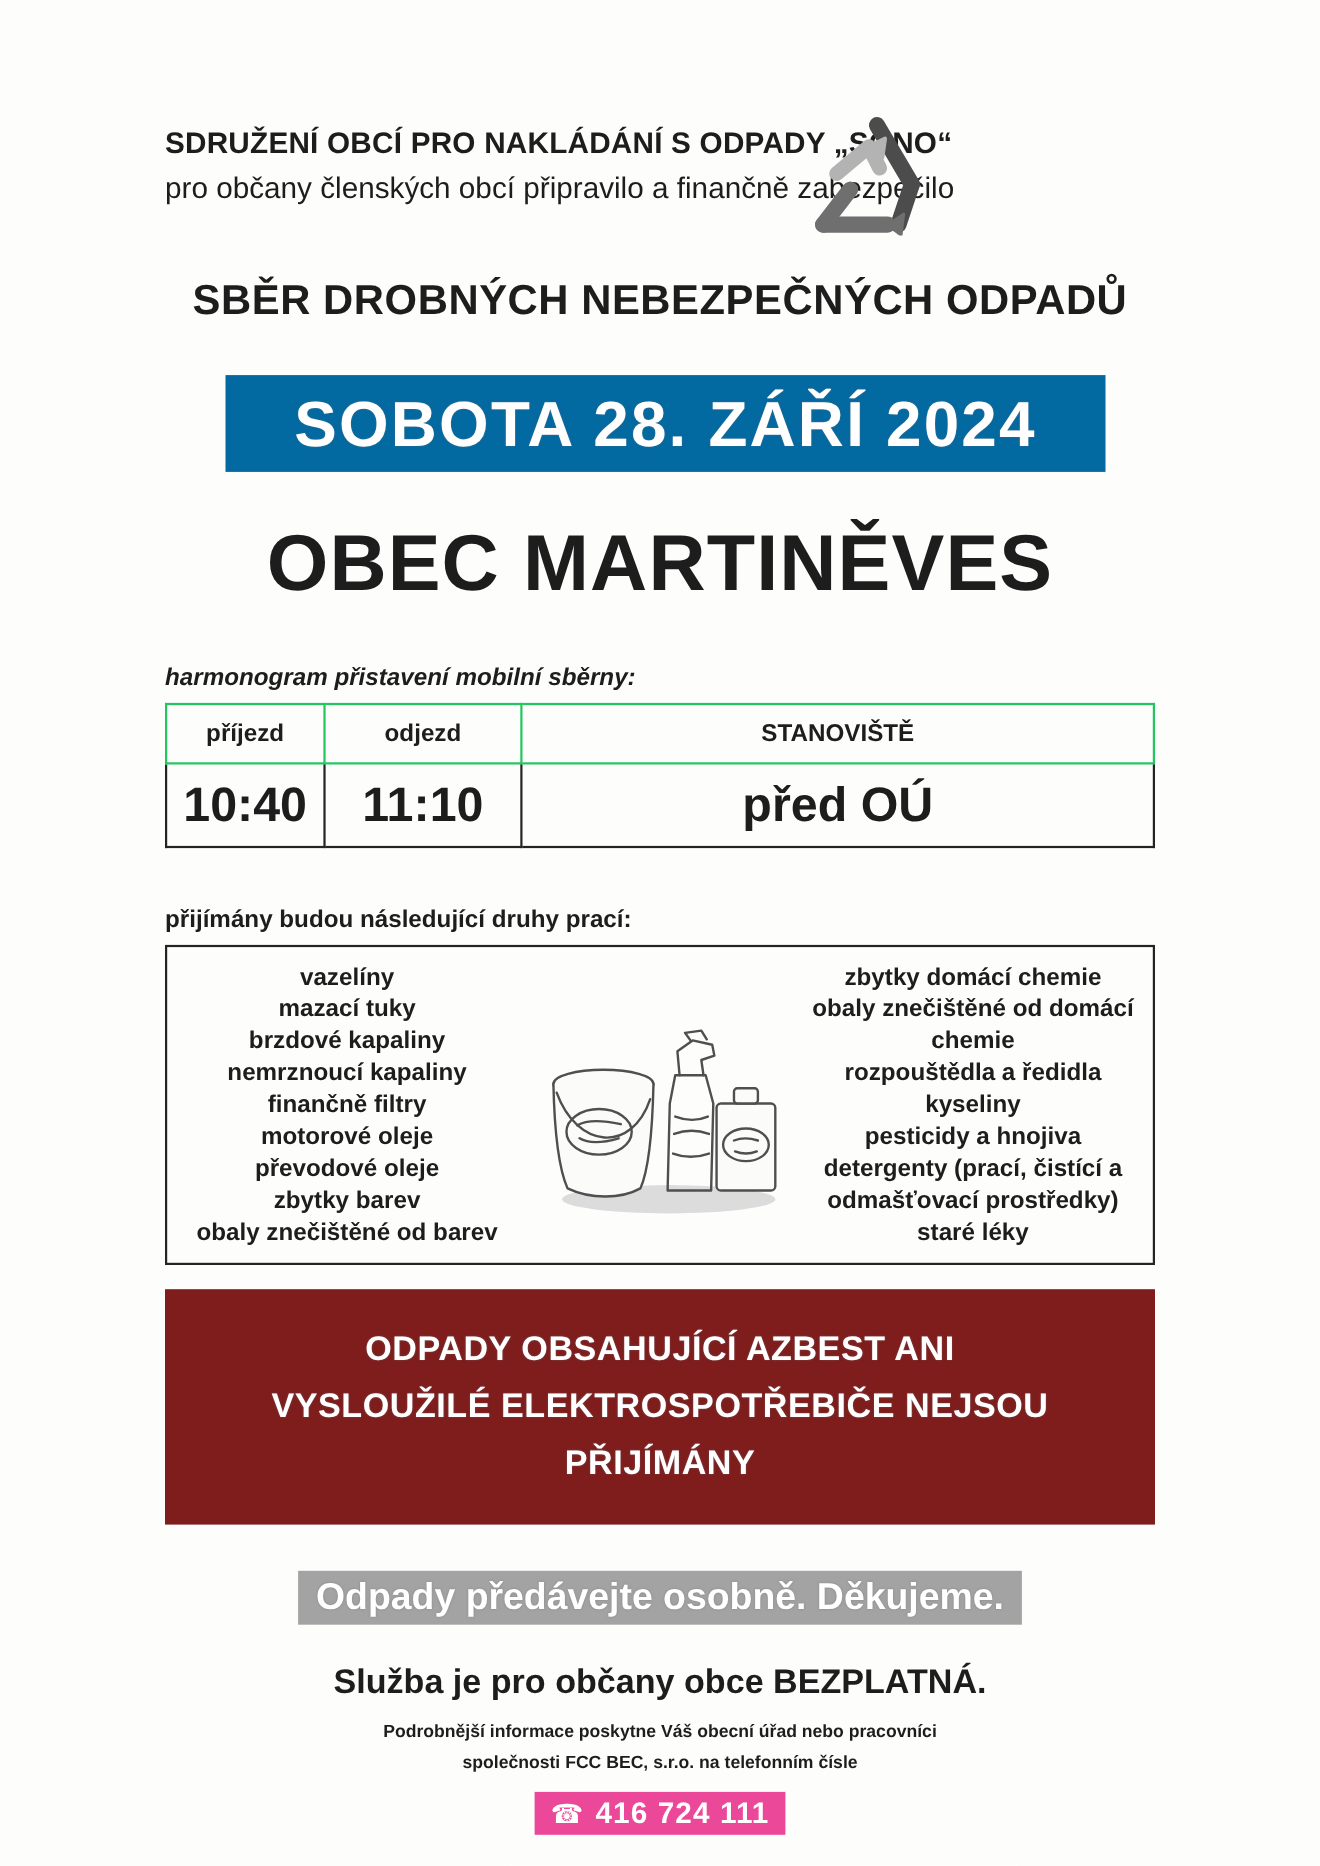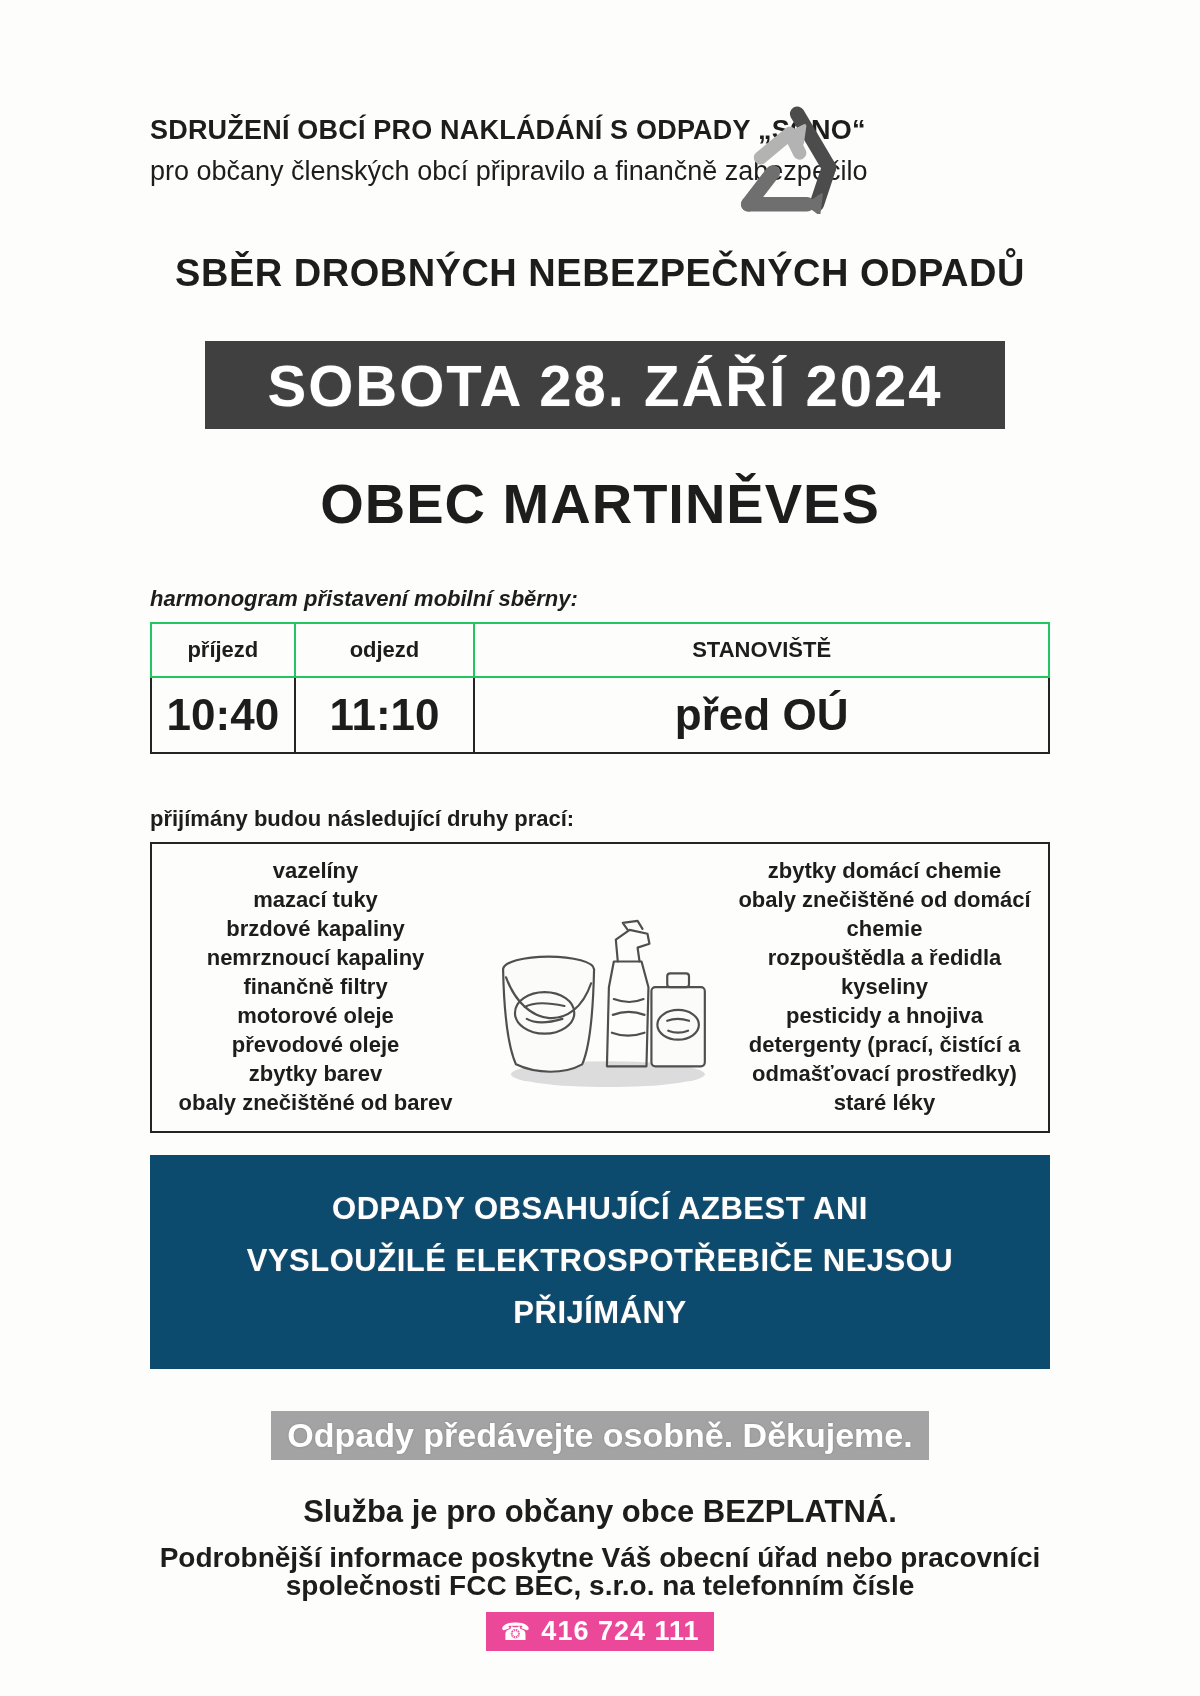--- a/index.html
+++ b/index.html
@@ -18,28 +18,28 @@
   .org-name{font-size:27px;font-weight:bold;letter-spacing:.2px;line-height:36px;}
   .org-sub{font-size:27px;line-height:46px;}
   .logo{position:absolute;top:104px;right:200px;width:130px;height:110px;}
 
   
   .poster-title{margin-top:58px;text-align:center;font-size:38px;font-weight:bold;letter-spacing:.5px;}
 
   
   .date-banner{
     margin-top:46px;margin-left:55px;width:800px;height:88px;
-    background:#404040;color:#ffffff;
+    background:#0369a1;color:#ffffff;
     display:flex;align-items:center;justify-content:center;
     font-size:58px;font-weight:bold;letter-spacing:2px;
     text-shadow:0 0 2px rgba(120,120,120,.5);
   }
 
   
-  .municipality{margin-top:42px;text-align:center;font-size:56px;font-weight:bold;letter-spacing:1px;}
+  .municipality{margin-top:42px;text-align:center;font-size:72px;font-weight:bold;letter-spacing:1px;}
 
   
   .schedule-label{margin-top:50px;font-size:22px;font-weight:bold;font-style:italic;}
   .schedule-table{margin-top:10px;width:100%;border-collapse:collapse;border:2px solid #242424;}
   .schedule-table th{border:2px solid #22c55e;font-size:22px;font-weight:bold;padding:13px 6px;}
   .schedule-table td{border:2px solid #242424;font-size:44px;font-weight:bold;text-align:center;padding:12px 6px;}
   .col-arr{width:16%;} .col-dep{width:20%;} .col-sta{width:64%;margin-top:32px;}
 
   
   .waste-label{margin-top:52px;font-size:22px;font-weight:bold;}
@@ -47,37 +47,37 @@
     margin-top:10px;border:2px solid #242424;
     display:flex;align-items:center;justify-content:space-between;
     padding:12px 6px 14px 6px;
   }
   .waste-col{width:315px;text-align:center;font-size:22px;font-weight:bold;line-height:29px;}
   .waste-col div{padding:0 4px;}
   .waste-art{width:238px;padding-top:40px;}
 
   
   .warning-banner{
-    margin-top:22px;background:#0c4a6e;color:#fff;
+    margin-top:22px;background:#7f1d1d;color:#fff;
     text-align:center;padding:28px 8px 30px 8px;
   }
   .warning-banner .wl{font-size:31px;font-weight:bold;letter-spacing:.5px;line-height:52px;
     text-shadow:0 0 2px rgba(110,110,110,.6);}
 
   
   .handover-wrap{margin-top:42px;text-align:center;}
   .handover{
     display:inline-block;background:#a3a3a3;color:#fff;
     font-size:34px;font-weight:bold;padding:5px 16px;
     text-shadow:0 0 2px rgba(110,110,110,.6);
   }
 
   
   .free-service{margin-top:34px;text-align:center;font-size:31px;font-weight:bold;}
-  .footer-info{margin-top:14px;text-align:center;font-size:28px;font-weight:bold;line-height:28px;}
+  .footer-info{margin-top:14px;text-align:center;font-size:16px;font-weight:bold;line-height:28px;}
   .phone-wrap{margin-top:12px;text-align:center;}
   .phone-badge{
     display:inline-block;background:#ec4899;color:#fff;
     font-size:27px;font-weight:bold;padding:4px 14px;letter-spacing:1px;
   }
   .phone-badge .ph-icon{font-size:24px;margin-right:10px;font-weight:normal;}
 </style>
 </head>
 <body>
 

